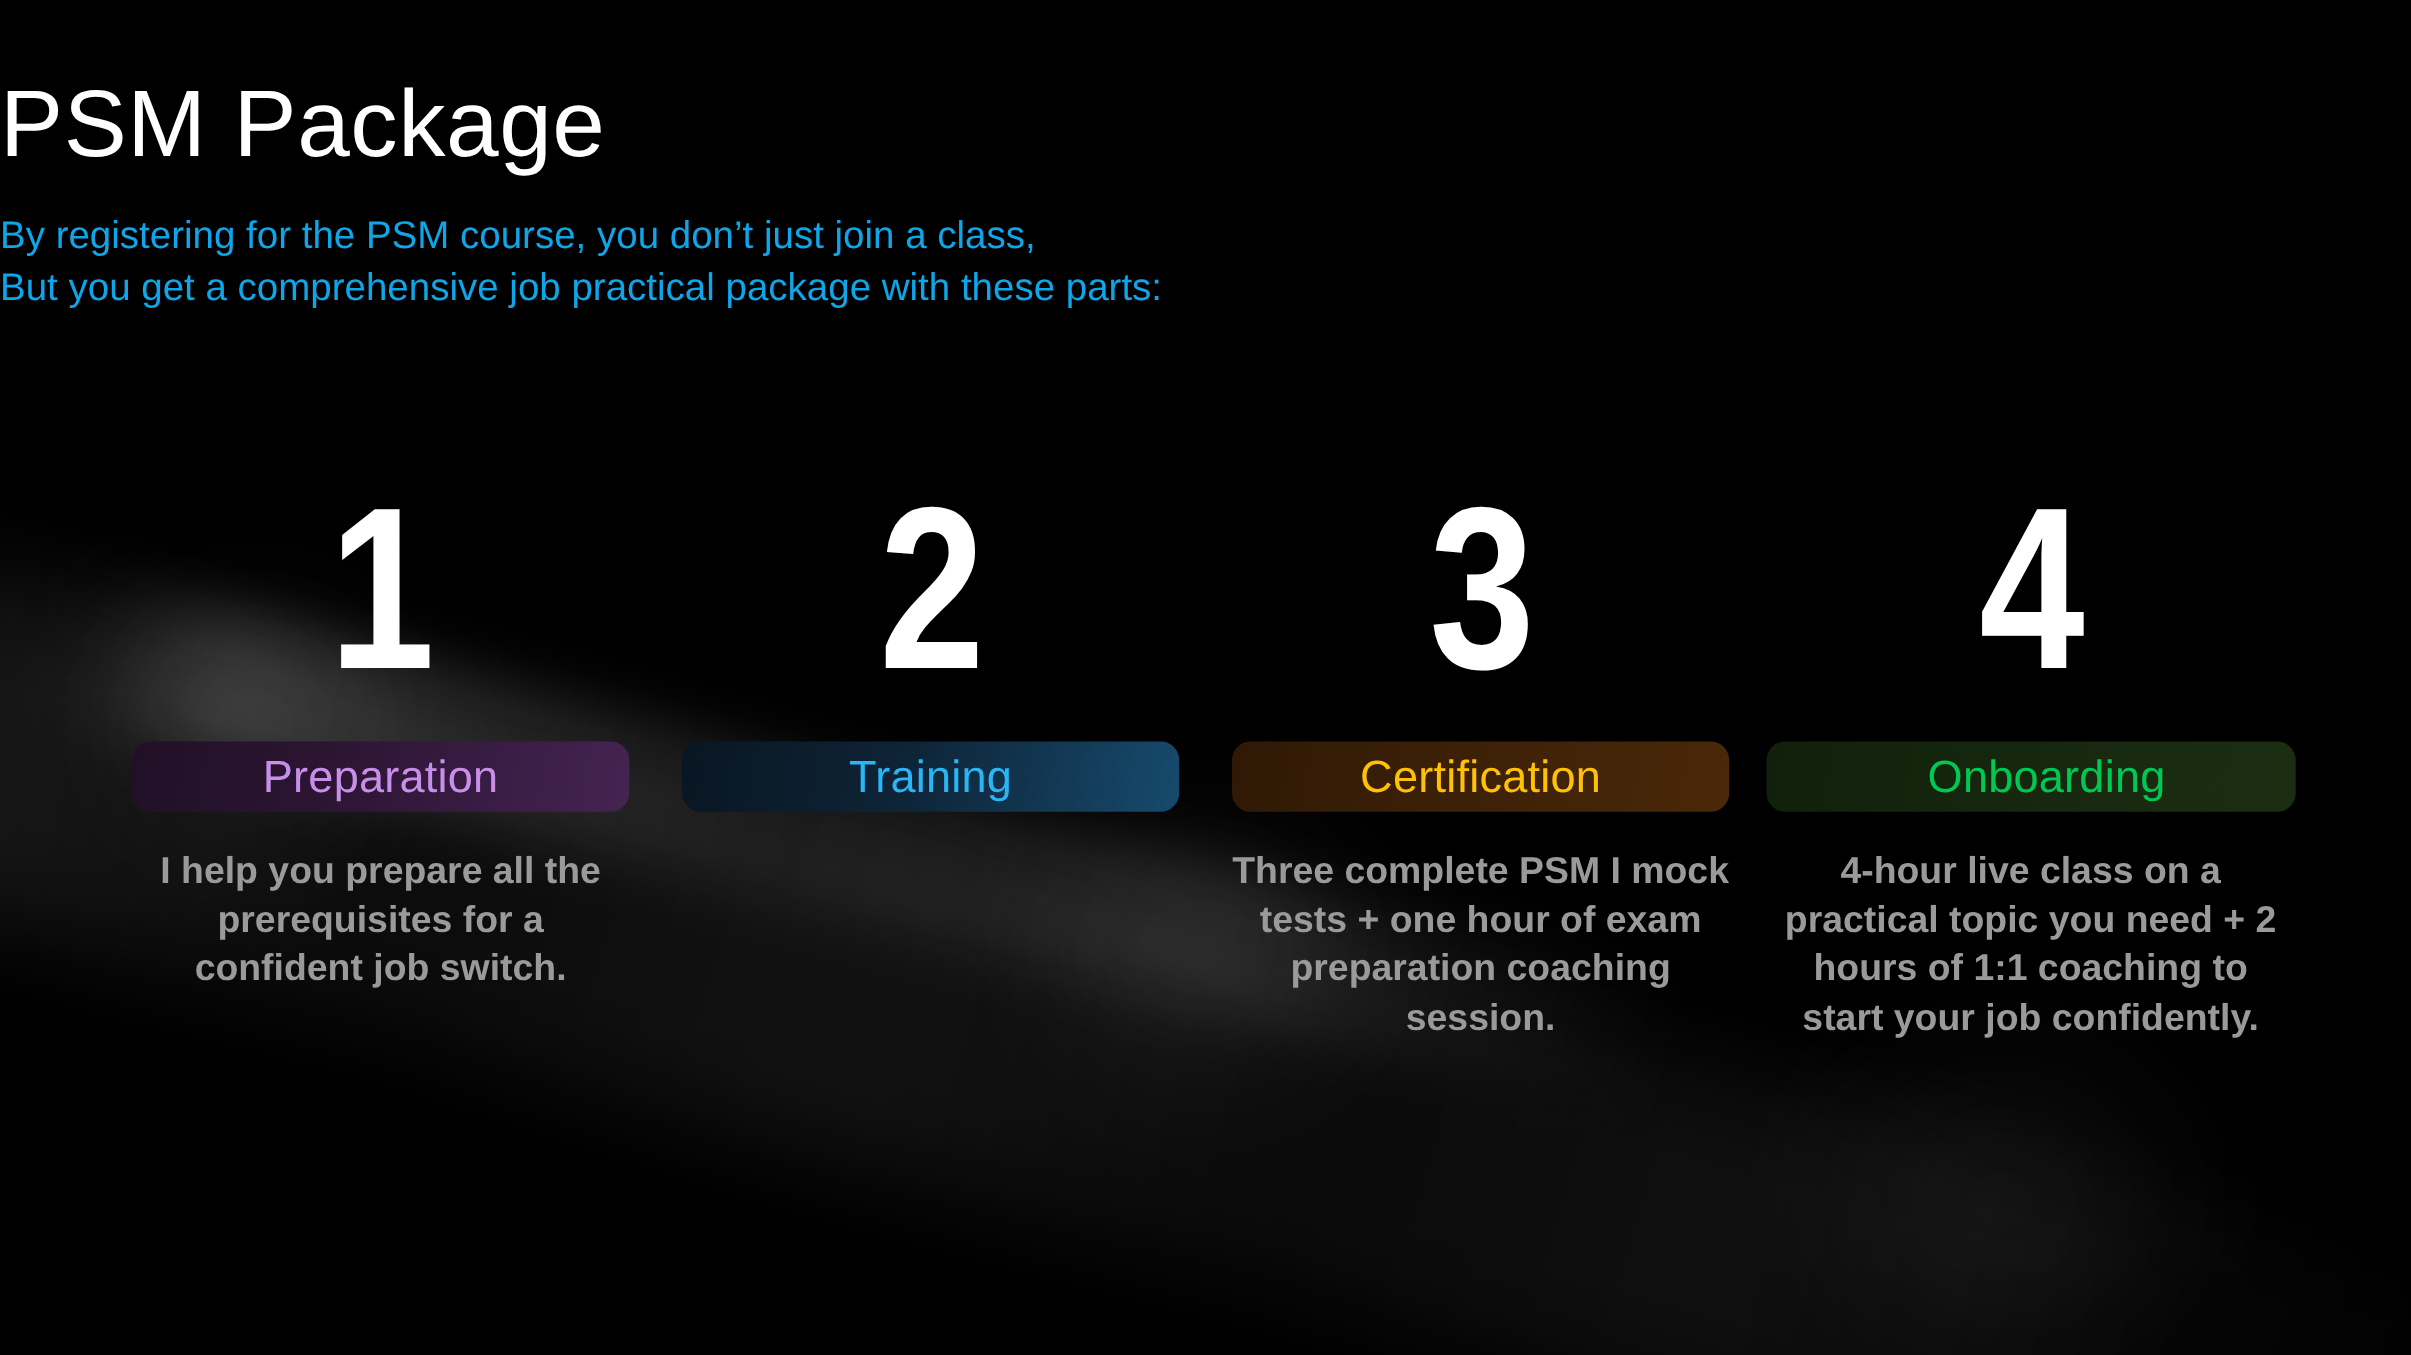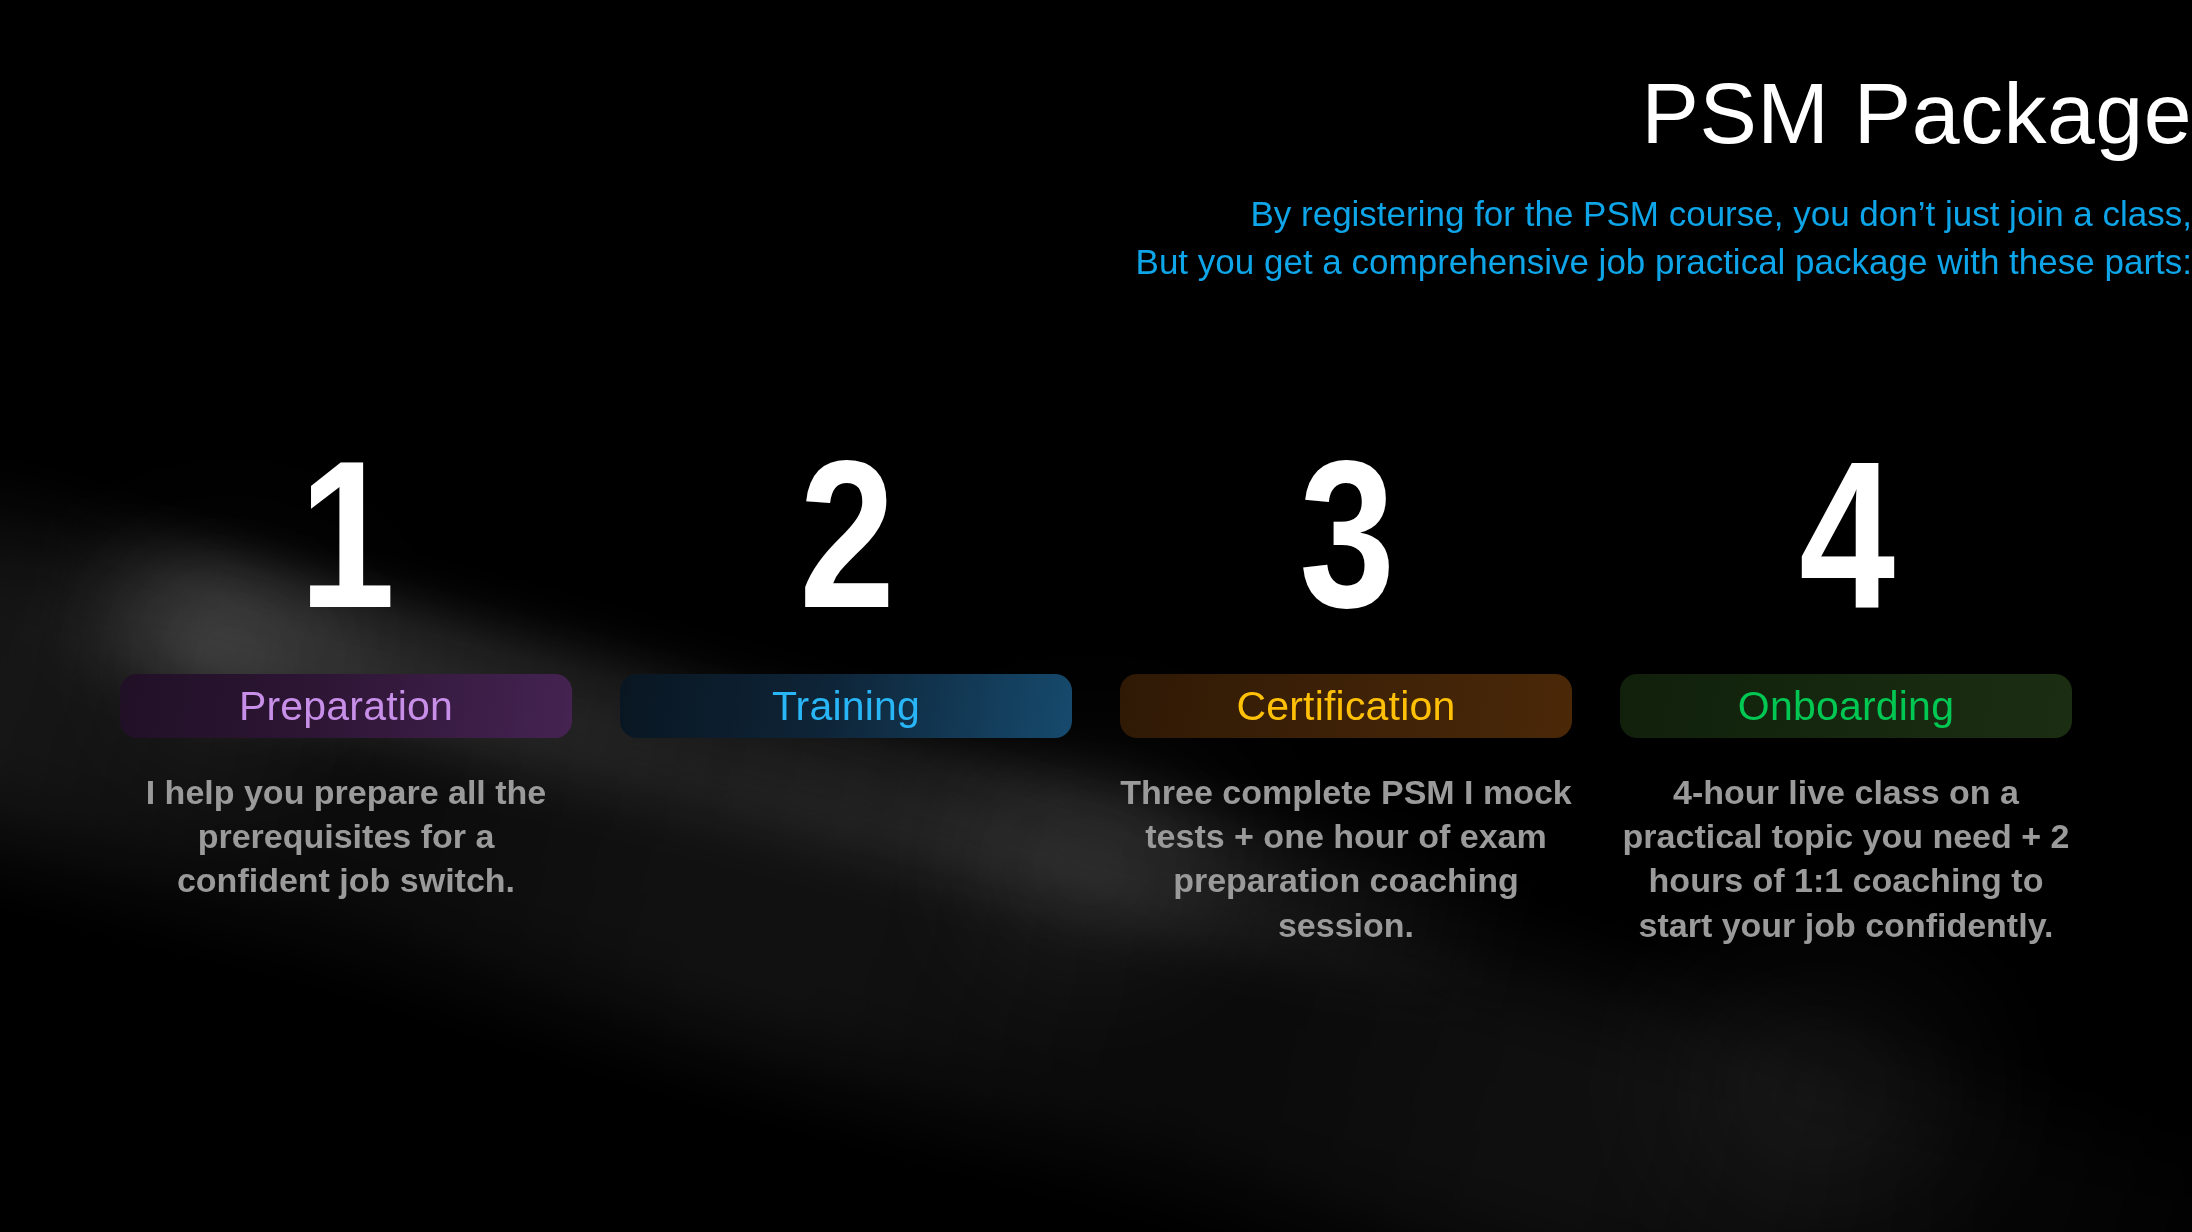--- a/index.html
+++ b/index.html
@@ -75,21 +75,21 @@
     position: relative;
     width: 2192px;
     height: 1232px;
   }
 
   .header {
     position: absolute;
     top: 70px;
     left: 0;
     width: 2192px;
-    text-align: right;
+    text-align: left;
   }
   .page-title {
     color: #ffffff;
     font-size: 86px;
     font-weight: 300;
     letter-spacing: 0.5px;
     line-height: 1.0;
     margin: 0;
   }
   .subtitle {
@@ -149,20 +149,21 @@
     background: linear-gradient(100deg, #091622 0%, #0e2437 45%, #164a6d 100%);
     color: #29b6f6;
   }
   .badge-certification {
     background: linear-gradient(100deg, #2f1905 0%, #3d2107 48%, #4a2808 100%);
     color: #ffc107;
   }
   .badge-onboarding {
     background: linear-gradient(100deg, #10200b 0%, #16270f 48%, #1b2e12 100%);
     color: #00c853;
+    padding-left: 29px;
   }
   .desc {
     margin-top: 32px;
     color: #9a9a9a;
     font-size: 34px;
     font-weight: 700;
     line-height: 1.30;
     text-align: center;
     width: 100%;
   }

